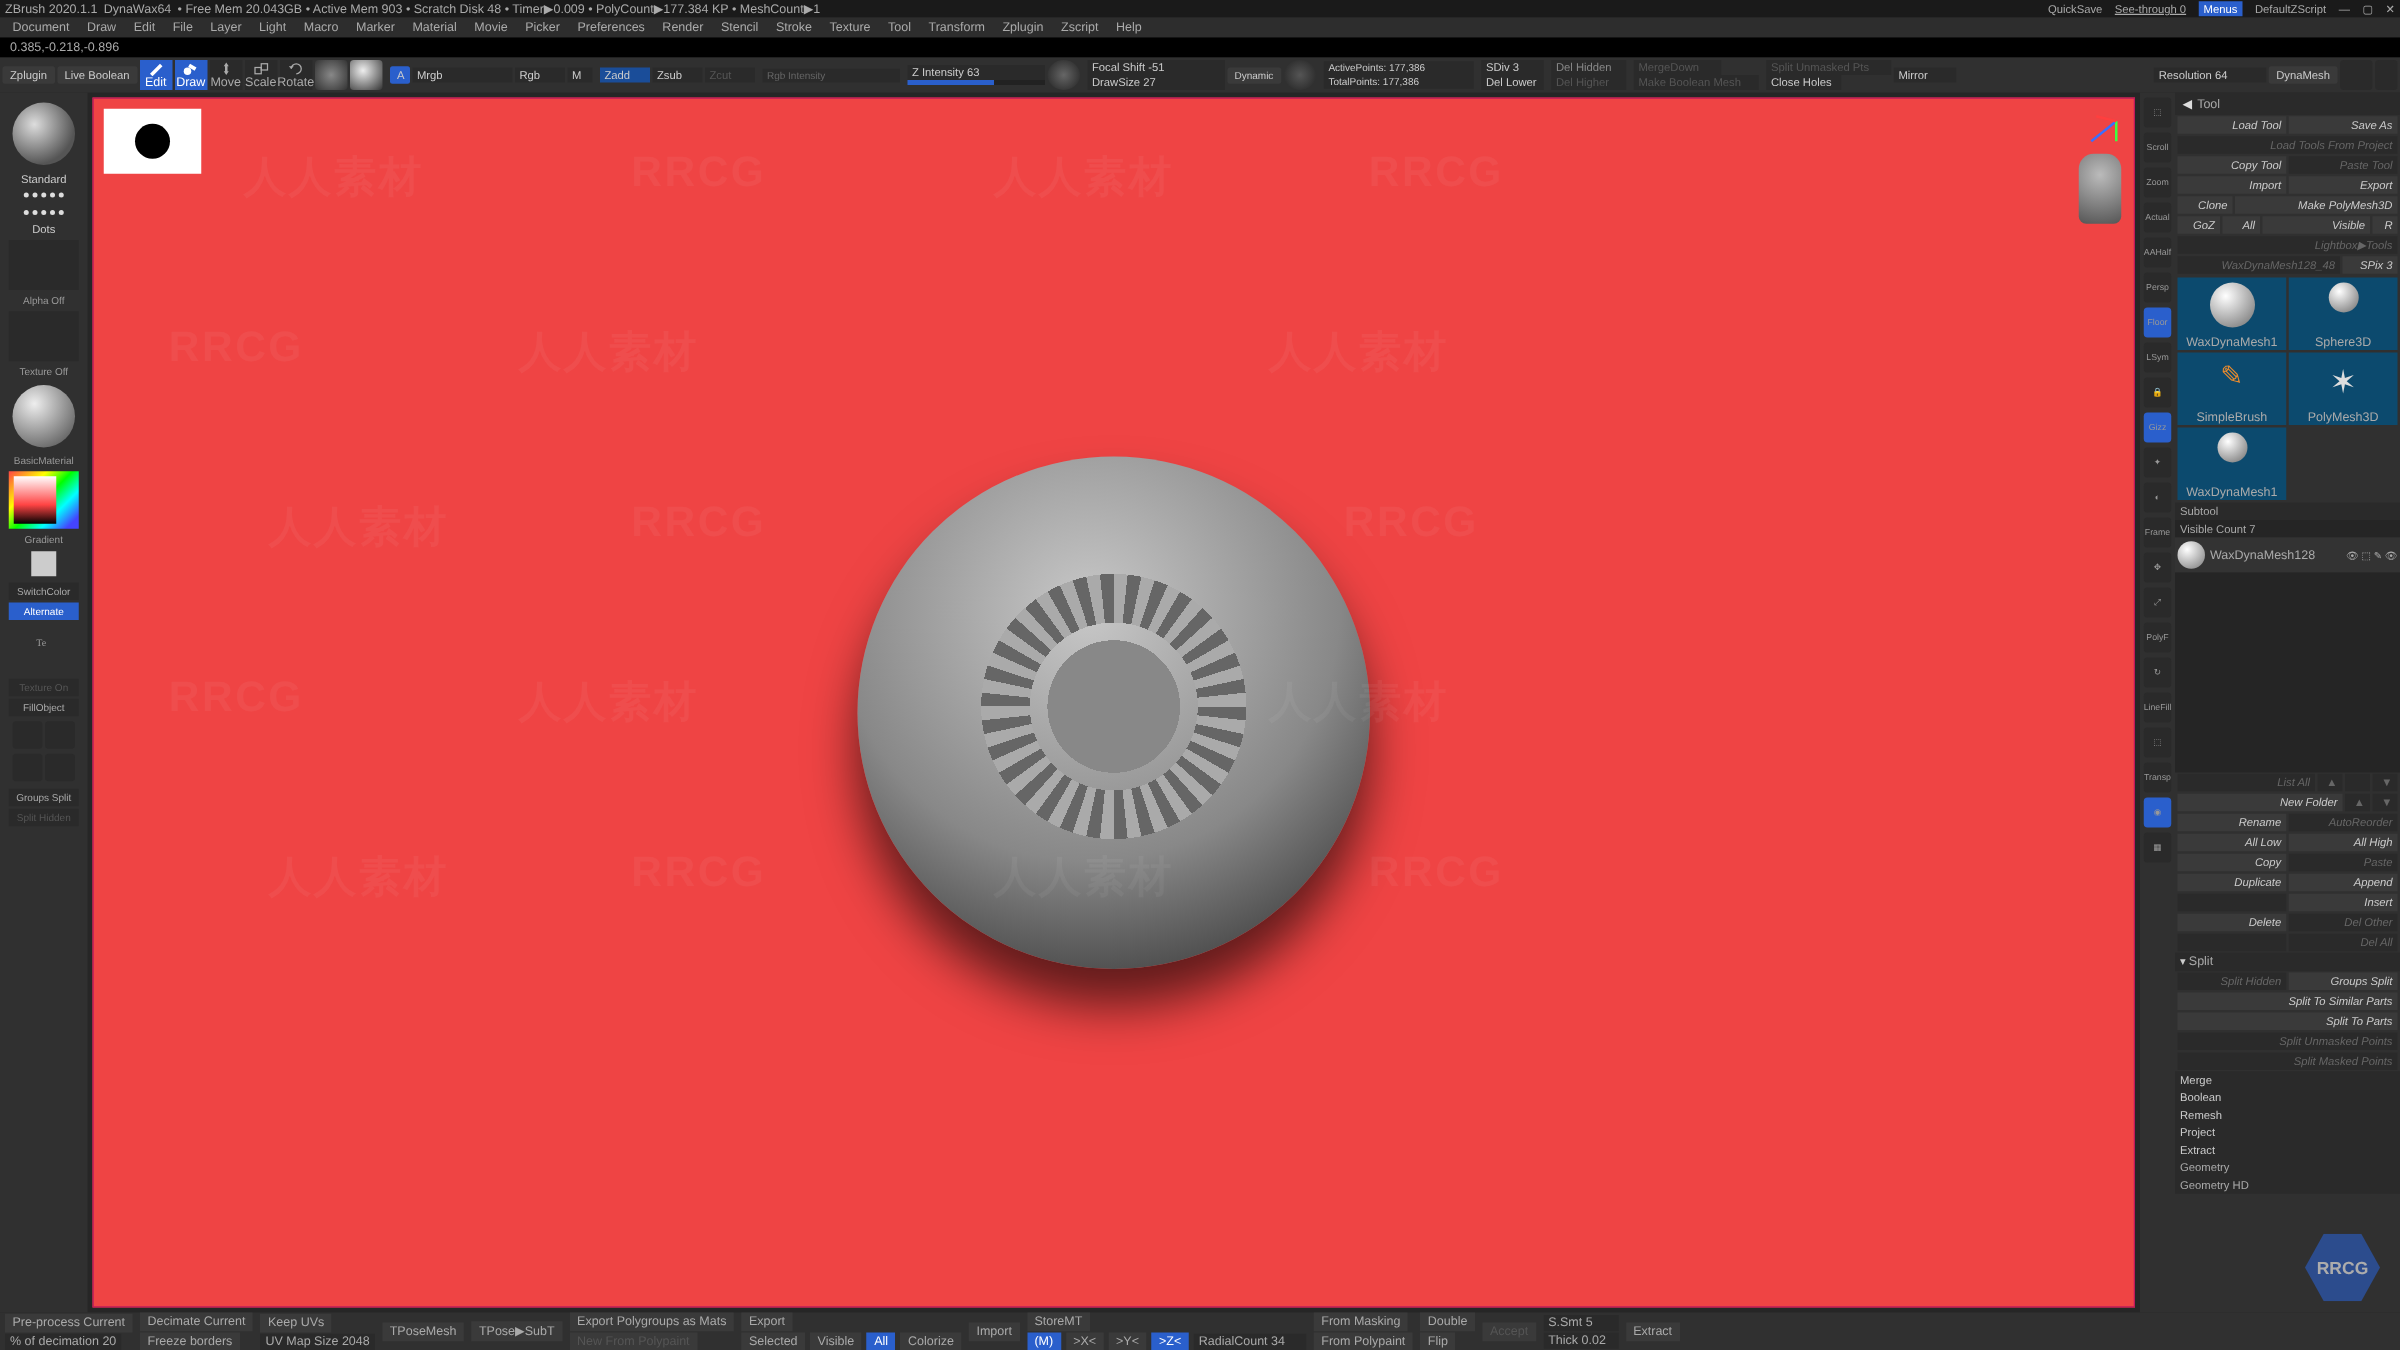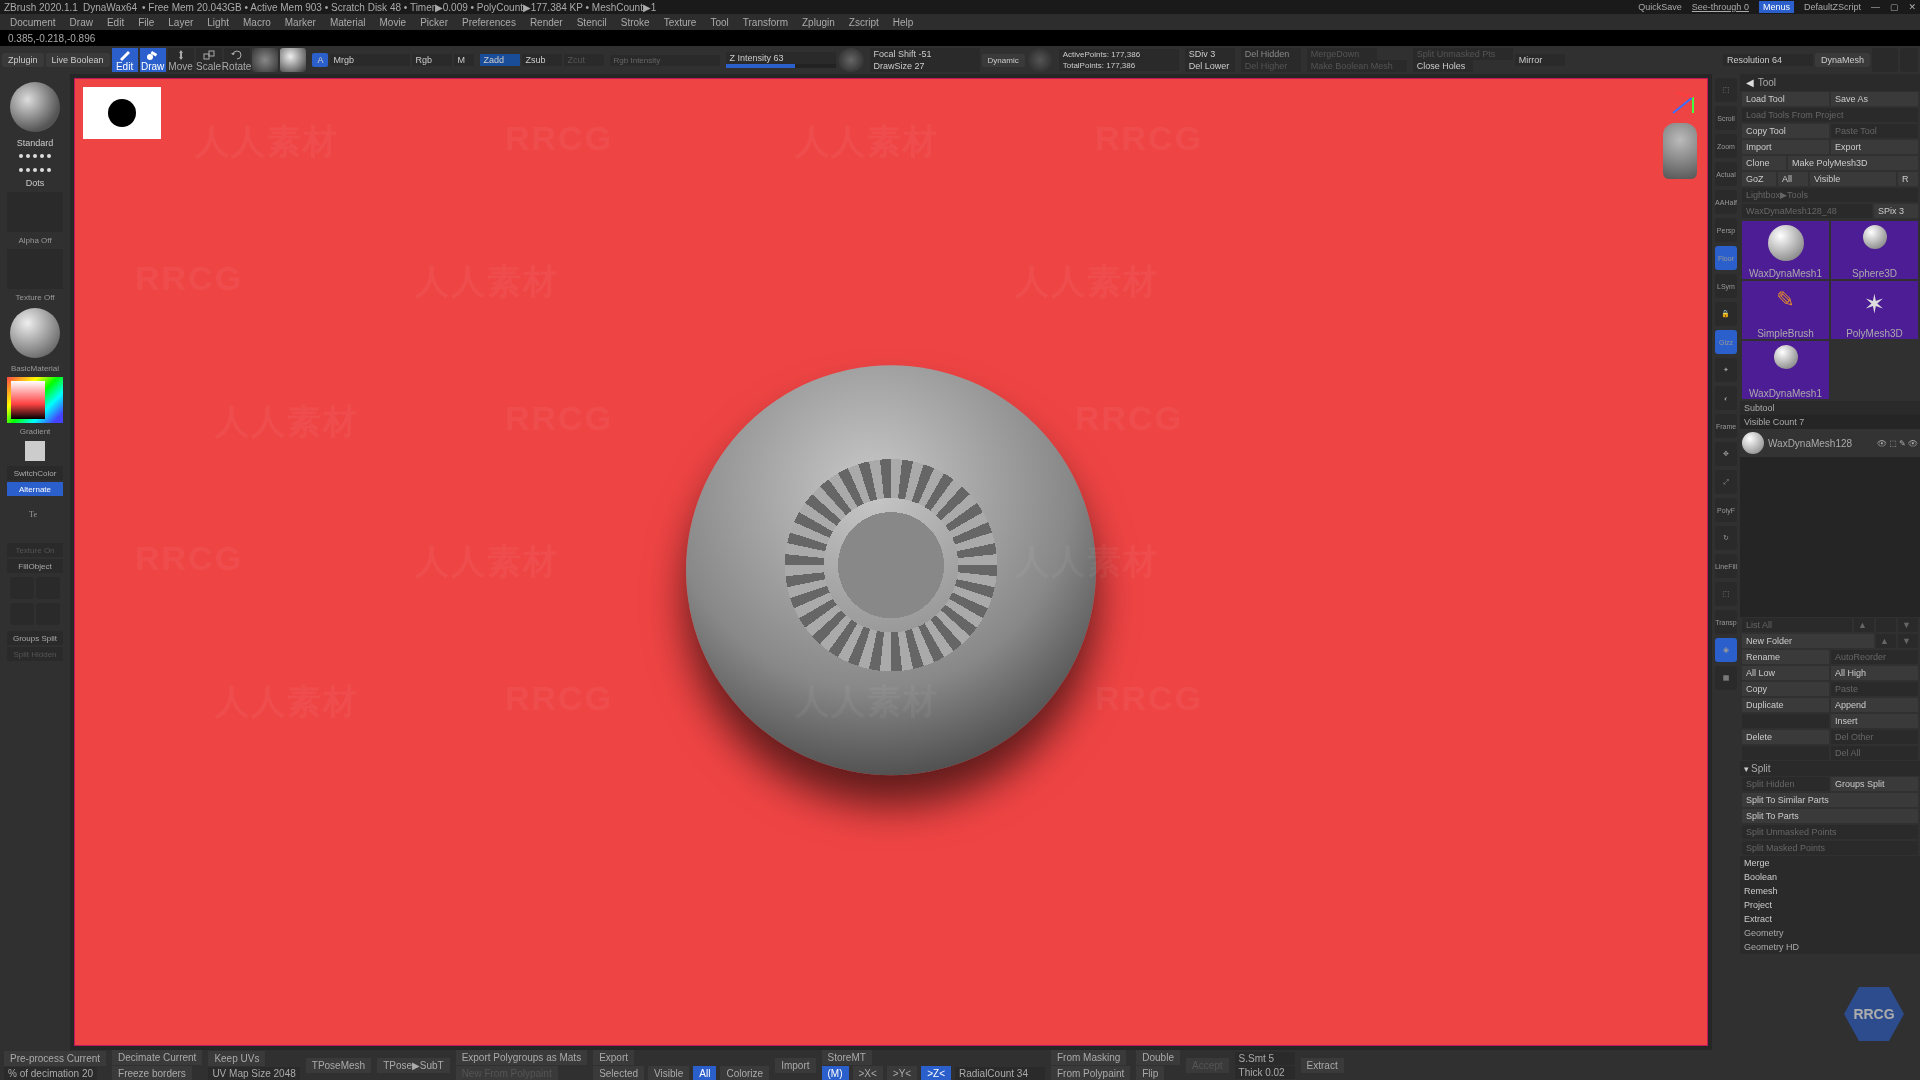--- a/index.html
+++ b/index.html
@@ -40,25 +40,25 @@
 .sculpt { position:absolute; left:50%; top:50%; transform:translate(-50%,-48%); width:410px; height:410px; }
 .sculpt .ball { width:100%; height:100%; background:radial-gradient(circle at 45% 30%,#c8c8c8,#888 55%,#444 85%,#111 100%); border-radius:50%; box-shadow:0 30px 40px rgba(0,0,0,.6); }
 .sculpt .ring { position:absolute; left:50%; top:50%; transform:translate(-50%,-52%); width:250px; height:250px; border-radius:50%; background:radial-gradient(circle,#888 0 30%,transparent 30%); }
 .sculpt .ring::before { content:""; position:absolute; inset:0; border-radius:50%; background:repeating-conic-gradient(#aaa 0 6deg,#666 6deg 12deg); -webkit-mask:radial-gradient(circle,transparent 0 38%,#000 38% 60%,transparent 60%); mask:radial-gradient(circle,transparent 0 38%,#000 38% 60%,transparent 60%); }
 .right-strip { width:28px; background:#303030; display:flex; flex-direction:column; align-items:center; padding:4px 0; gap:4px; }
 .rs-btn { width:22px; height:24px; background:#2a2a2a; border-radius:3px; display:flex; align-items:center; justify-content:center; font-size:7px; color:#999; flex-direction:column; }
 .rs-btn.on { background:#2a5fcc; }
 .tool-panel { width:180px; background:#303030; display:flex; flex-direction:column; font-size:9px; }
 .tool-hdr { background:#2a2a2a; padding:3px 6px; font-size:10px; color:#ddd; display:flex; align-items:center; }
 .tool-row { display:flex; gap:2px; padding:1px 2px; }
-.tool-btn { flex:1; background:#3a3a3a; padding:2px 4px; font-size:9px; color:#ccc; text-align:left; }
+.tool-btn { flex:1; background:#3a3a3a; padding:2px 4px; font-size:9px; color:#ccc; text-align:right;font-style:italic; }
 .tool-btn.dim { background:#2a2a2a; color:#666; }
 .tool-btn.sm { flex:0 0 auto; min-width:20px; }
 .tool-thumbs { display:grid; grid-template-columns:1fr 1fr; gap:2px; padding:2px; }
-.tool-thumb { background:#4c1d95; height:58px; display:flex; flex-direction:column; align-items:center; justify-content:flex-end; font-size:8px; color:#ccc; position:relative; }
+.tool-thumb { background:#0c4a6e; height:58px; display:flex; flex-direction:column; align-items:center; justify-content:flex-end; font-size:8px; color:#ccc; position:relative; }
 .tool-thumb .sph { width:36px; height:36px; background:radial-gradient(circle at 35% 30%,#fff,#888 80%); border-radius:50%; position:absolute; top:4px; }
 .tool-thumb .star { position:absolute; top:8px; font-size:26px; color:#ddd; }
 .tool-thumb .brush-ico { position:absolute; top:6px; font-size:22px; color:#e68a2e; }
 .subtool-hdr { background:#2a2a2a; padding:2px 4px; font-size:9px; }
 .subtool-item { background:#333; display:flex; align-items:center; padding:2px; gap:4px; height:28px; }
 .subtool-item .sph { width:22px; height:22px; background:radial-gradient(circle at 35% 30%,#fff,#777); border-radius:50%; }
 .subtool-scroll { height:160px; background:#252525; }
 .panel-sec { background:#2a2a2a; padding:2px 4px; font-size:9px; color:#ccc; }
 .bottom-shelf { position:absolute; left:0; right:0; bottom:0; height:30px; background:#303030; display:flex; align-items:center; padding:0 4px; gap:6px; font-size:9px; }
 .bs-group { display:flex; flex-direction:column; gap:1px; }

